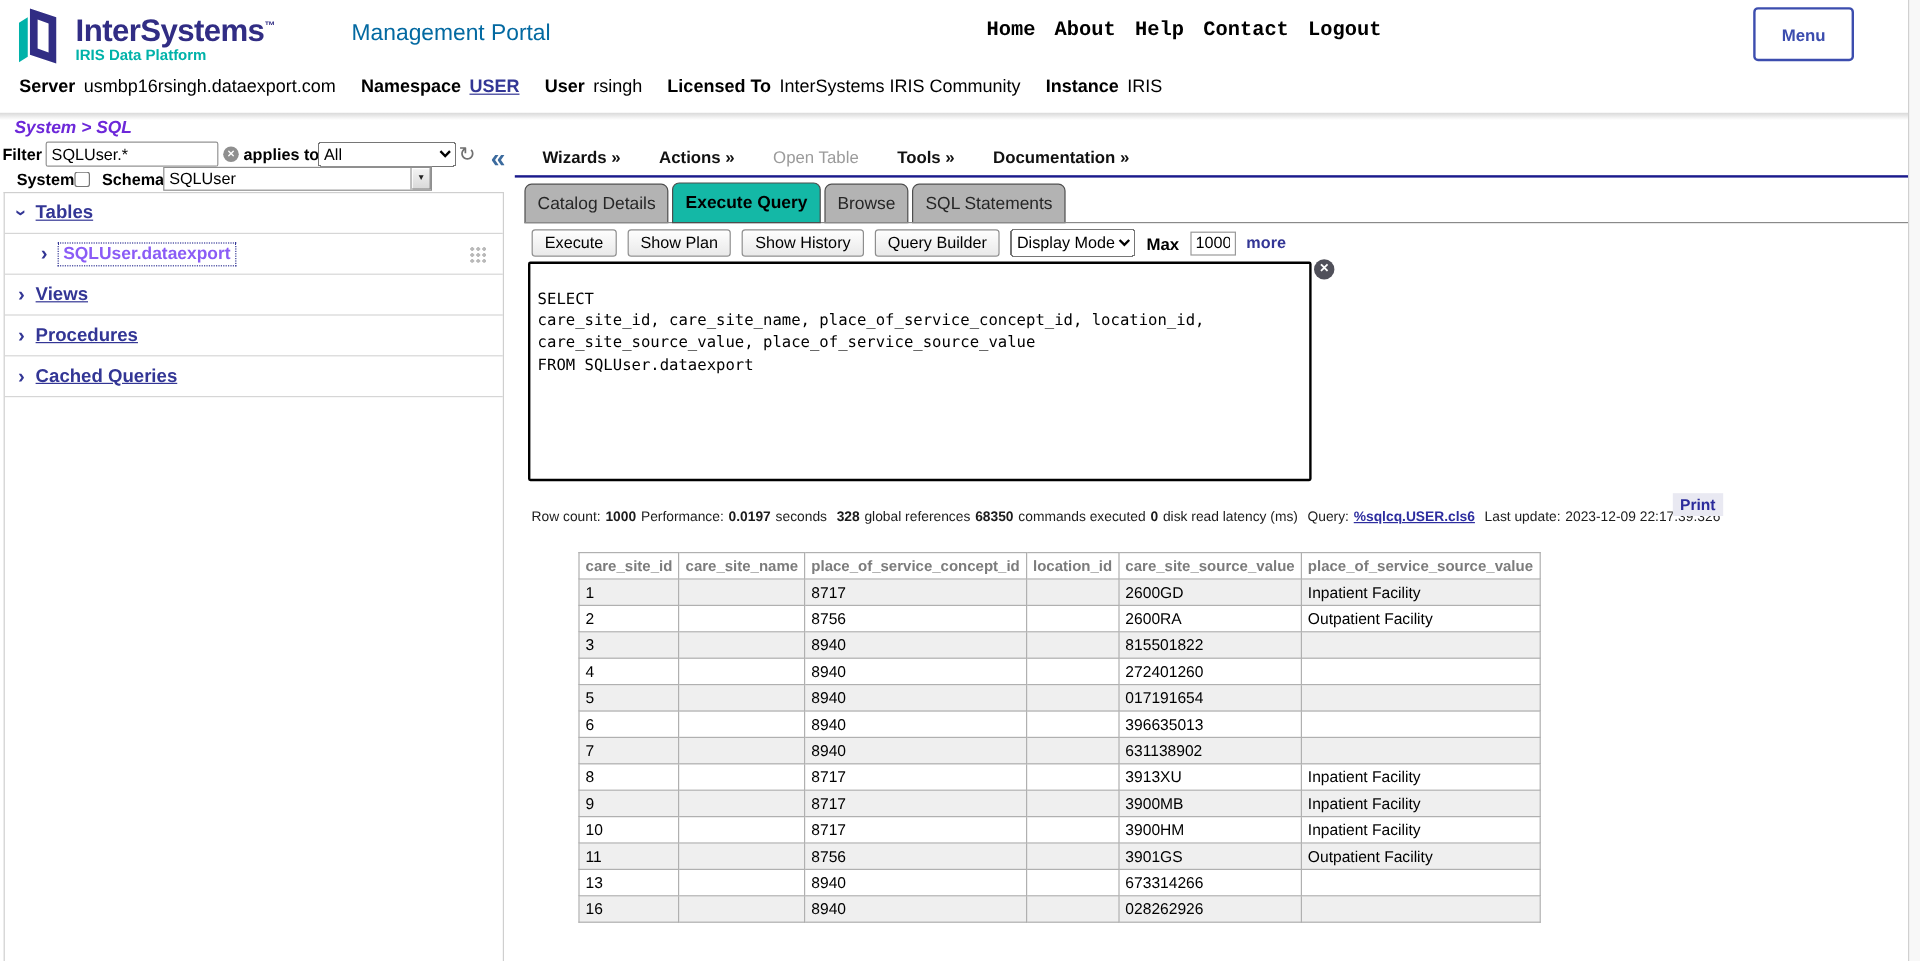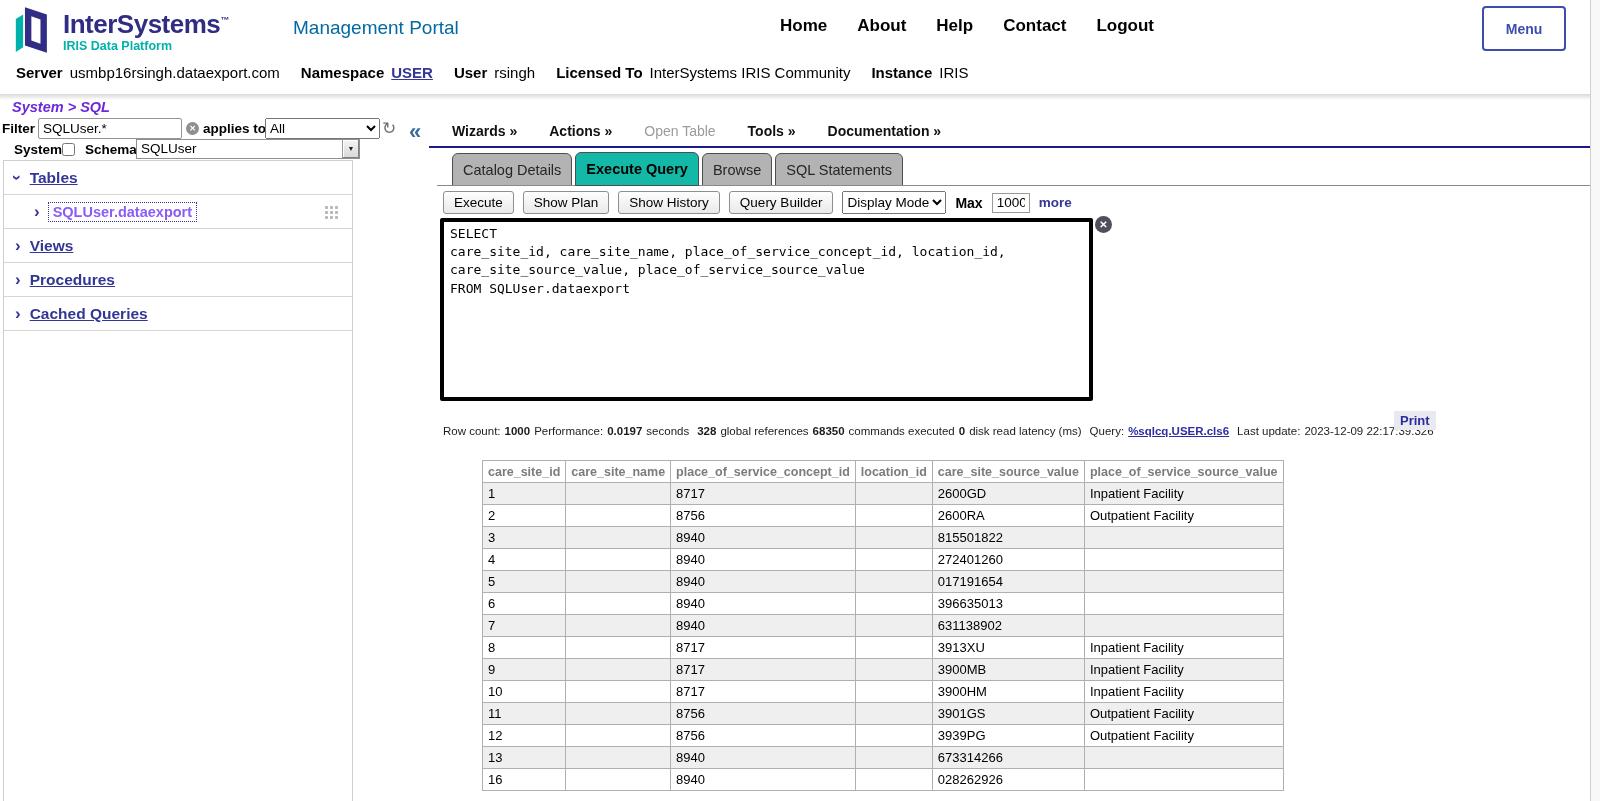--- a/index.html
+++ b/index.html
@@ -7,25 +7,25 @@
   body {
     position:relative; background:#fff; overflow:hidden;
     font-family:"Liberation Sans", sans-serif; color:#000;
   }
   
   .logo { position:absolute; left:14px; top:4px; display:flex; align-items:center; gap:7px; }
   .logo-text .brand { font-size:26px; font-weight:bold; color:#312d84; letter-spacing:-0.5px; line-height:1.05; }
   .logo-text .brand sup { font-size:9px; }
   .logo-text .sub { font-size:12.5px; font-weight:bold; color:#00b2a9; }
   .portal-title { position:absolute; left:293px; top:17px; font-size:19px; color:#0369a1; }
-  .top-nav { position:absolute; left:780px; top:16px; display:flex; gap:30px; }
+  .top-nav { position:absolute; left:822px; top:16px; display:flex; gap:16px;font-family:Liberation Mono, monospace; }
   .top-nav .nav-item { font-weight:bold; font-size:17px; color:#000; cursor:pointer; }
   .menu-btn { position:absolute; left:1461px; top:6px; width:84px; height:45px;
     border:2px solid #3c4dae; border-radius:4px; background:#fff; color:#3c4dae;
-    font-weight:bold; font-size:14px; font-family:"Liberation Sans",sans-serif; cursor:pointer;margin-left:21px; }
+    font-weight:bold; font-size:14px; font-family:"Liberation Sans",sans-serif; cursor:pointer; }
   .info-bar { position:absolute; left:16px; top:64px; display:flex; gap:21px; font-size:15px; white-space:nowrap; }
   .info-bar b { margin-right:7px; }
   .ns-link { color:#333695; font-weight:bold; text-decoration:underline; cursor:pointer; }
   .header-sep { position:absolute; left:0; top:94px; width:1600px; height:6px;
     background:linear-gradient(#d9d9d9, rgba(217,217,217,0)); }
 
   
   .breadcrumb { position:absolute; left:12px; top:99px; font-size:14.5px; font-weight:bold; color:#6d28d9;font-style:italic; }
   .breadcrumb .crumb { cursor:pointer; }
 
@@ -39,57 +39,57 @@
   .refresh-icon { position:absolute; left:382px; top:118px; font-size:17px; color:#707070; cursor:pointer; }
   #system-check { position:absolute; left:62px; top:143px; width:13px; height:13px; }
   .combo { position:absolute; left:136px; top:139px; width:224px; height:20px;
     border:1px solid #8f8f8f; background:#fff; display:flex; }
   .combo-value { flex:1; font-size:13.5px; padding:1px 4px; overflow:hidden; }
   .combo-btn { width:17px; background:linear-gradient(#f4f4f4,#d8d8d8); border-left:1px solid #9a9a9a;
     box-shadow:inset -1px -1px 0 #808080, inset 1px 1px 0 #fff;
     font-size:7px; color:#222; text-align:center; line-height:18px; cursor:pointer; }
 
   
-  .tree-panel { position:absolute; left:3px; top:160px; width:350px; height:641px;
+  .tree-panel { position:absolute; left:3px; top:160px; width:417px; height:641px;
     border:1px solid #cfcfcf; border-bottom:none; background:#fff; }
   .tree-row { height:34px; border-bottom:1px solid #d6d6d6; display:flex; align-items:center; padding-left:11px; gap:9px; }
   .chev { display:inline-block; color:#333695; font-size:17px; font-weight:bold; line-height:1; }
   .chev.down { transform:rotate(90deg); }
   .tree-link { color:#333695; font-weight:bold; text-decoration:underline; font-size:15.5px; cursor:pointer; }
   .tree-row.child { padding-left:30px; }
   .child-label { font-weight:bold; font-size:14.5px; color:#8b5cf6; outline:1px dotted #333695; padding:1px 4px; cursor:pointer; }
   .grip-icon { margin-left:auto; margin-right:14px; width:14px; height:14px;
     background-image:radial-gradient(#b9b9b9 1.4px, transparent 1.5px); background-size:5px 5px; }
 
   
   .collapse-icon { position:absolute; left:409px; top:119px; font-size:22px; font-weight:bold; color:#3c6b9e; cursor:pointer; }
   .menubar { position:absolute; left:452px; top:123px; display:flex; gap:32px; font-size:14px; }
   .menubar .menu-item { font-weight:bold; color:#111; cursor:pointer; }
   .menubar .menu-item.disabled { font-weight:normal; color:#9b9b9b; cursor:default; }
   .menu-underline { position:absolute; left:429px; top:146px; width:1163px; height:2px; background:#1a1a8c; }
-  .tabs { position:absolute; left:437px; top:152px; display:flex; gap:3px; align-items:flex-end; height:34px;margin-left:15px; }
+  .tabs { position:absolute; left:437px; top:152px; display:flex; gap:3px; align-items:flex-end; height:34px; }
   .tab { height:33px; padding:0 10px; display:flex; align-items:center;
     background:#b3b3b3; color:#262626; font-size:14.5px;
     border:1px solid #4e4e4e; border-radius:6px 6px 0 0; cursor:pointer; }
   .tab.active { background:#14b8a6; font-weight:bold; color:#000; height:34px; position:relative; z-index:2; }
   .tab-underline { position:absolute; left:437px; top:185px; width:1155px; height:1px; background:#8a8a8a; }
 
   
   .toolbar { position:absolute; left:443px; top:191px; display:flex; gap:9px; align-items:center; }
   .btn { border:1px solid #8e8e8e; border-radius:3px; background:linear-gradient(#fefefe,#e9e9e9);
     padding:3px 10px; font-size:13.5px; font-family:"Liberation Sans",sans-serif; cursor:pointer; }
   .dm-select { font-size:13.5px; height:23px; font-family:"Liberation Sans",sans-serif; }
   .max-label { font-weight:bold; font-size:14px; }
   .max-input { width:38px; height:20px; border:1px solid #999; font-size:13.5px; padding:1px 4px; }
   .more-link { color:#333695; font-weight:bold; font-size:13.5px; cursor:pointer; }
 
   
   .sql-text { position:absolute; left:440px; top:218px; width:653px; height:183px;
-    font:13px "DejaVu Sans Mono", monospace; line-height:1.4; padding:3px 6px;
-    border:4px solid #000000; border-radius:2px; resize:none; color:#000; background:#fff; }
+    font:13px "DejaVu Sans Mono", monospace; line-height:1.4; padding:21px 6px;
+    border:2px solid #000000; border-radius:2px; resize:none; color:#000; background:#fff; }
   .close-icon { position:absolute; left:1095px; top:216px; width:17px; height:17px; border-radius:50%;
     background:#50505a; color:#fff; font-size:10px; line-height:17px; text-align:center; font-weight:bold; cursor:pointer; }
 
   
   .stats { position:absolute; left:443px; top:425px; font-size:11.5px; color:#1c1c1c; white-space:nowrap; }
   .stats span { margin-right:4px; }
   .stats .b { font-weight:bold; }
   .stats .gap { margin-right:8px; }
   .query-link { color:#2d2d9f; font-weight:bold; text-decoration:underline; cursor:pointer; }
   .print-btn { position:absolute; left:1394px; top:411px; background:#e9e9f2; color:#2b2b9b;
@@ -330,28 +330,20 @@
       </tr>
       <tr>
         <td>11</td>
         <td></td>
         <td>8756</td>
         <td></td>
         <td>3901GS</td>
         <td>Outpatient Facility</td>
       </tr>
       <tr>
-        <td>12</td>
-        <td></td>
-        <td>8756</td>
-        <td></td>
-        <td>3939PG</td>
-        <td>Outpatient Facility</td>
-      </tr>
-      <tr>
         <td>13</td>
         <td></td>
         <td>8940</td>
         <td></td>
         <td>673314266</td>
         <td></td>
       </tr>
       <tr>
         <td>16</td>
         <td></td>

